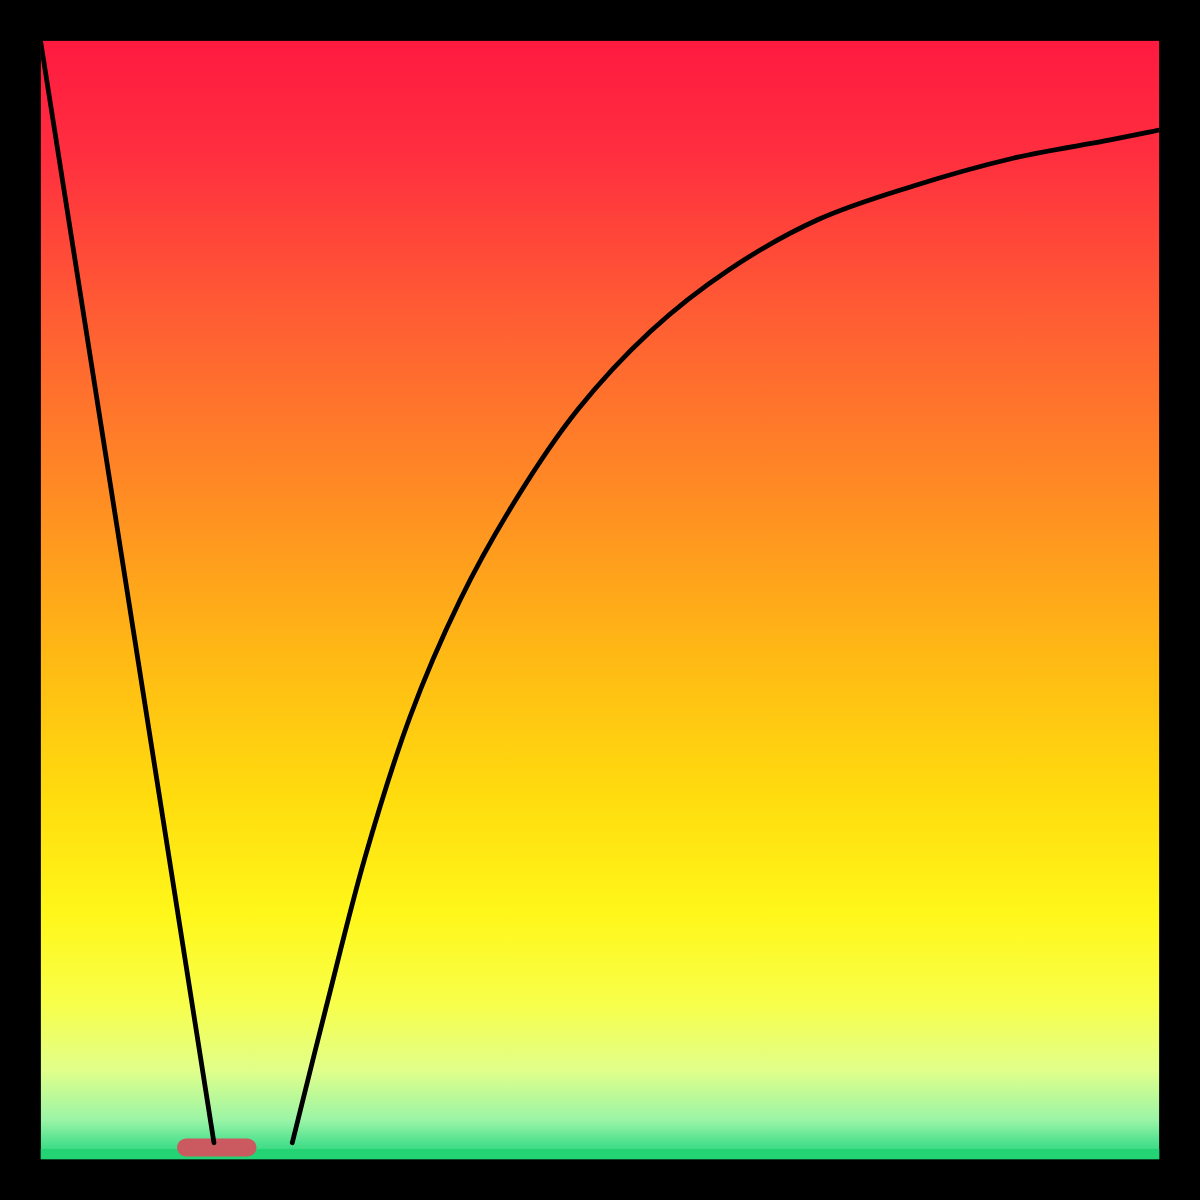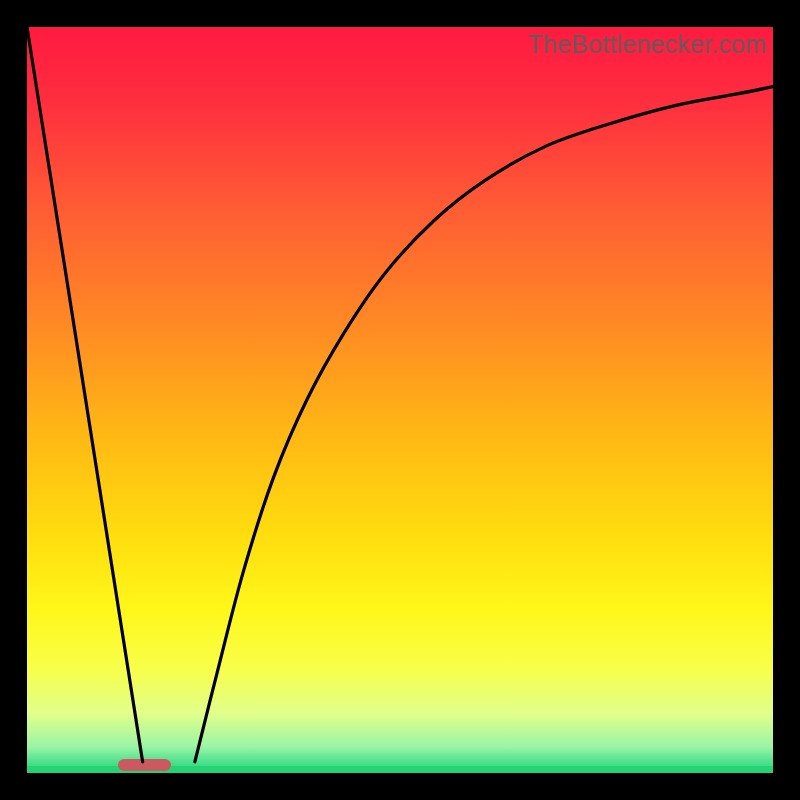--- a/index.html
+++ b/index.html
@@ -88,15 +88,14 @@
 
     <div class="base-line"></div>
 
     <div class="marker" style="left: 91.385px; width: 52.966px; bottom: 2px; height: 12px;"></div>
 
     <svg class="curve-svg" viewBox="0 0 746 746" preserveAspectRatio="none">
       <path id="curve-left" fill="none" stroke="#000" stroke-width="3.2" stroke-linecap="round" stroke-linejoin="round" d="M0.00 0.00 L115.63 734.81 "></path>
       <path id="curve-right" fill="none" stroke="#000" stroke-width="3.2" stroke-linecap="round" stroke-linejoin="round" d="M 167.85 734.81 C 171.58 719.89, 182.15 676.99, 190.23 645.29 C 198.31 613.59, 207.01 576.91, 216.34 544.58 C 225.66 512.25, 235.61 479.93, 246.18 451.33 C 256.75 422.73, 267.94 397.25, 279.75 373.00 C 291.56 348.75, 304.00 327.00, 317.05 305.86 C 330.11 284.72, 343.16 264.83, 358.08 246.18 C 373.00 227.53, 389.79 209.50, 406.57 193.96 C 423.36 178.42, 440.14 165.36, 458.79 152.93 C 477.44 140.50, 497.95 128.69, 518.47 119.36 C 538.98 110.04, 560.12 103.82, 581.88 96.98 C 603.64 90.14, 627.88 83.30, 649.02 78.33 C 670.16 73.36, 692.54 70.25, 708.70 67.14 C 724.86 64.03, 739.78 60.92, 746.00 59.68 "></path>
     </svg>
 
-    <div class="watermark">TheBottlenecker.com</div>
   </div>
 </div>
 
 </body></html>

